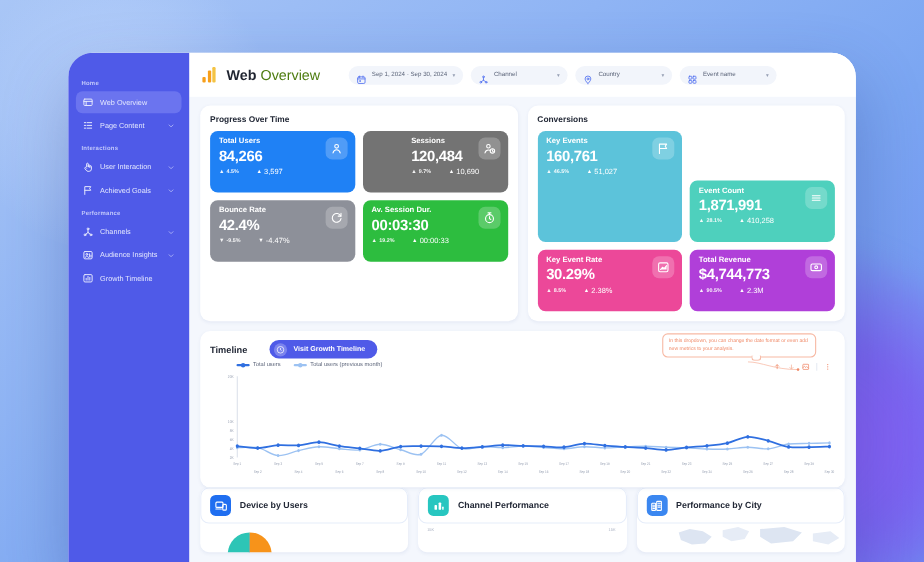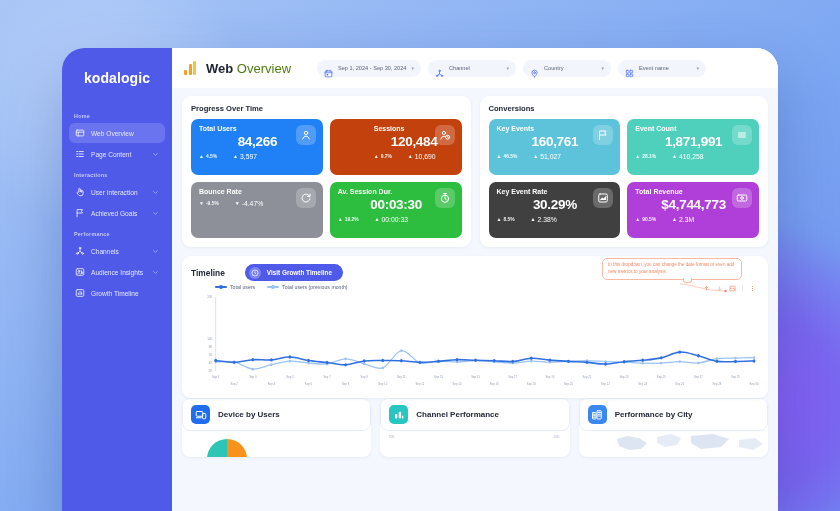--- a/index.html
+++ b/index.html
@@ -94,21 +94,21 @@
     box-shadow: 0 1px 3px rgba(60,80,160,.07);
     flex: 1 1 0; min-width: 0;
   }
   .panel-title { font-size: 7.6px; font-weight: 700; color: #222836; margin-bottom: 6px; }
   .kpi-grid { display: grid; grid-template-columns: 1fr 1fr; gap: 7px; }
   .kpi {
     border-radius: 7px; padding: 6px 7px 6px 8px; color: #fff;
     position: relative; min-height: 56px; display: flex; flex-direction: column;
   }
   .kpi-label { font-size: 7px; font-weight: 700; margin-bottom: 2px; }
-  .kpi-value { font-size: 13.5px; font-weight: 600; letter-spacing: -.3px; line-height: 1.15; text-align: center; }
+  .kpi-value { font-size: 13.5px; font-weight: 600; letter-spacing: -.3px; line-height: 1.15; }
   .kpi-foot { display: flex; gap: 16px; margin-top: 3px; align-items: center; }
   .kpi-delta { font-size: 4.9px; font-weight: 600; opacity: .92; display:flex; align-items:center; gap:2px;}
   .kpi-sub { font-size: 6.8px; font-weight: 500; display:flex; align-items:center; gap:2px;}
   .kpi-icon {
     position: absolute; right: 7px; top: 6px;
     width: 20px; height: 20px; border-radius: 6px;
     background: rgba(255,255,255,.22);
     display: flex; align-items: center; justify-content: center;
   }
   .kpi-icon svg { width: 12px; height: 12px; }
@@ -175,21 +175,20 @@
 </style>
 </head>
 <body>
 
 <div id="bg-glow-light"></div>
 <div id="bg-glow-purple"></div>
 
 <div id="app-window">
 
   <aside id="sidebar">
-    <div class="brand">kodalogic</div>
     <div id="nav-container">
         <div class="nav-group-label">Home</div>
         <div class="nav-item active">
           <span class="nav-ic"><svg viewBox="0 0 24 24" fill="none" stroke="#e9ecfe" stroke-width="2.1" stroke-linecap="round" stroke-linejoin="round">
               <rect x="3" y="5" width="18" height="14" rx="2"></rect>
               <path d="M3 10h18M8 10v9"></path>
             </svg></span>
           <span class="nav-lbl">Web Overview</span>
         </div>
         <div class="nav-item">
@@ -329,21 +328,21 @@
                     <span class="stxt">3,597</span>
                   </span>
                 </div>
                 <div class="kpi-icon">
                   <svg viewBox="0 0 24 24" fill="none" stroke="#fff" stroke-width="2" stroke-linecap="round" stroke-linejoin="round">
                     <circle cx="12" cy="8" r="3.4"></circle>
                     <path d="M5.5 20c.9-3.8 3.5-5.6 6.5-5.6S17.6 16.2 18.5 20"></path>
                   </svg>
                 </div>
               </div>
-              <div class="kpi" style="background: #c2410c; padding-left: 44px;">
+              <div class="kpi" style="background: #737373; padding-left: 44px;">
                 <div class="kpi-label">Sessions</div>
                 <div class="kpi-value">120,484</div>
                 <div class="kpi-foot">
                   <span class="kpi-delta">
                     <span class="arr">▲</span>
                     <span class="dtxt">9.7%</span>
                   </span>
                   <span class="kpi-sub">
                     <span class="arr">▲</span>
                     <span class="stxt">10,690</span>
@@ -353,20 +352,21 @@
                   <svg viewBox="0 0 24 24" fill="none" stroke="#fff" stroke-width="2" stroke-linecap="round" stroke-linejoin="round">
                     <circle cx="10" cy="8" r="3.2"></circle>
                     <path d="M3.8 20c.9-3.6 3.3-5.3 6.2-5.3 1 0 1.9.2 2.7.6"></path>
                     <circle cx="17.3" cy="16.4" r="4"></circle>
                     <path d="M17.3 14.4v2.2l1.5 1"></path>
                   </svg>
                 </div>
               </div>
               <div class="kpi" style="background: rgb(141, 144, 153);">
                 <div class="kpi-label">Bounce Rate</div>
+                <div class="kpi-value">42.4%</div>
                 <div class="kpi-foot">
                   <span class="kpi-delta">
                     <span class="arr">▼</span>
                     <span class="dtxt">-9.5%</span>
                   </span>
                   <span class="kpi-sub">
                     <span class="arr">▼</span>
                     <span class="stxt">-4.47%</span>
                   </span>
                 </div>
@@ -415,40 +415,40 @@
                     <span class="arr">▲</span>
                     <span class="stxt">51,027</span>
                   </span>
                 </div>
                 <div class="kpi-icon">
                   <svg viewBox="0 0 24 24" fill="none" stroke="#fff" stroke-width="2" stroke-linecap="round" stroke-linejoin="round">
                     <path d="M5 21V4h13l-2.5 4L18 12H5"></path>
                   </svg>
                 </div>
               </div>
-              <div class="kpi" style="background: rgb(78, 208, 189);">
+              <div class="kpi" style="background: rgb(78, 208, 189); margin-top: 45px;">
                 <div class="kpi-label">Event Count</div>
                 <div class="kpi-value">1,871,991</div>
                 <div class="kpi-foot">
                   <span class="kpi-delta">
                     <span class="arr">▲</span>
                     <span class="dtxt">28.1%</span>
                   </span>
                   <span class="kpi-sub">
                     <span class="arr">▲</span>
                     <span class="stxt">410,258</span>
                   </span>
                 </div>
                 <div class="kpi-icon">
                   <svg viewBox="0 0 24 24" fill="none" stroke="#fff" stroke-width="2" stroke-linecap="round" stroke-linejoin="round">
                     <path d="M5 8h14M5 12h14M5 16h14"></path>
                   </svg>
                 </div>
               </div>
-              <div class="kpi" style="background: #404040;">
+              <div class="kpi" style="background: #ec4899;">
                 <div class="kpi-label">Key Event Rate</div>
                 <div class="kpi-value">30.29%</div>
                 <div class="kpi-foot">
                   <span class="kpi-delta">
                     <span class="arr">▲</span>
                     <span class="dtxt">8.5%</span>
                   </span>
                   <span class="kpi-sub">
                     <span class="arr">▲</span>
                     <span class="stxt">2.38%</span>

